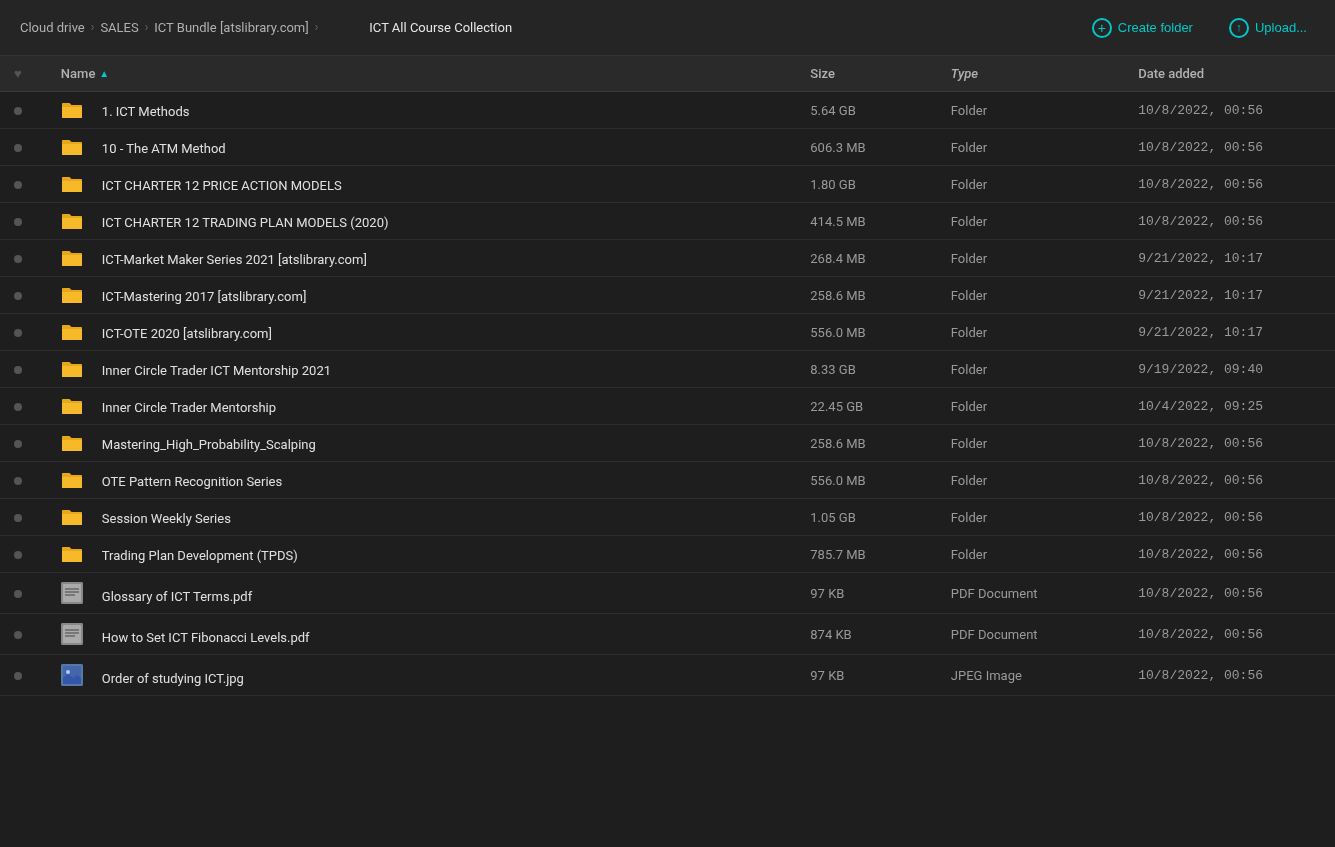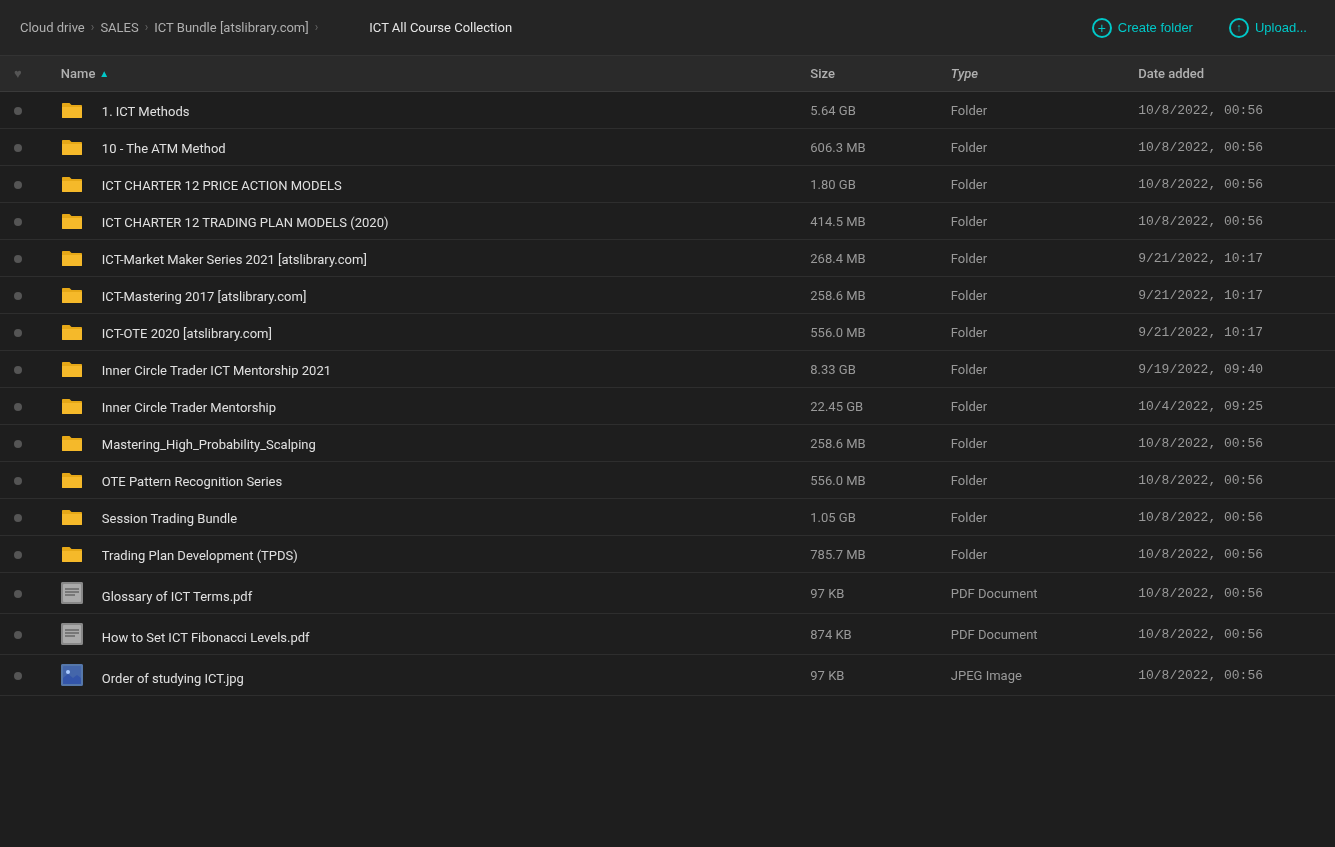--- a/index.html
+++ b/index.html
@@ -464,21 +464,21 @@
         <tr>
           <td><span class="dot-indicator"></span></td>
           <td>
             <div class="name-cell">
       <span class="folder-icon">
         <svg viewBox="0 0 22 18" fill="none" xmlns="http://www.w3.org/2000/svg">
           <path d="M1 3C1 2.44772 1.44772 2 2 2H8.5L10.5 4H20C20.5523 4 21 4.44772 21 5V16C21 16.5523 20.5523 17 20 17H2C1.44772 17 1 16.5523 1 16V3Z" fill="#E6A817" stroke="none"></path>
           <path d="M1 6H21V16C21 16.5523 20.5523 17 20 17H2C1.44772 17 1 16.5523 1 16V6Z" fill="#F5B92A" stroke="none"></path>
         </svg>
       </span>
-      <span class="file-name">Session Trading Bundle</span>
+      <span class="file-name">Session Weekly Series</span>
     </div>
           </td>
           <td><span class="size-text">1.05 GB</span></td>
           <td><span class="type-text">Folder</span></td>
           <td><span class="date-text">10/8/2022, 00:56</span></td>
         </tr>
         <tr>
           <td><span class="dot-indicator"></span></td>
           <td>
             <div class="name-cell">

